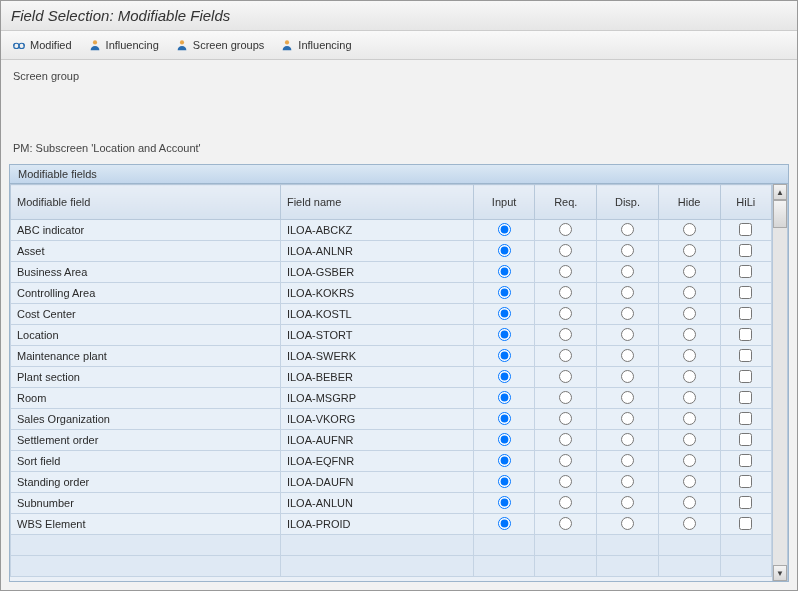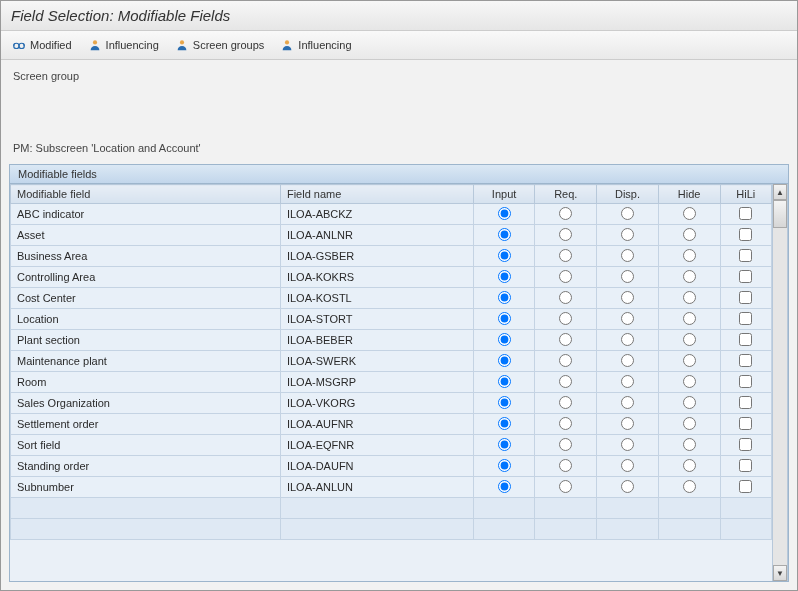--- a/index.html
+++ b/index.html
@@ -77,21 +77,21 @@
   table {
     border-collapse: collapse;
     width: 100%;
     background: #eef3f9;
   }
   thead th {
     background: linear-gradient(#e8eef6,#d6e2ef);
     border: 1px solid #b7c8da;
     font-weight: normal;
     text-align: left;
-    padding: 3px 6px;
+    padding: 11px 6px;
     color:#333;
     position: sticky;
     top:0;
   }
   tbody td {
     border: 1px solid #c4d3e3;
     padding: 2px 6px;
     height: 21px;
     background:#e8f0f8;
   }
@@ -237,38 +237,38 @@
               <tr>
                 <td class="text-cell col-mf">Location</td>
                 <td class="text-cell col-fn">ILOA-STORT</td>
                 <td class="col-input"><input type="radio" name="mode6" checked="" style=""></td>
                 <td class="col-req"><input type="radio" name="mode6" style=""></td>
                 <td class="col-disp"><input type="radio" name="mode6" style=""></td>
                 <td class="col-hide"><input type="radio" name="mode6" style=""></td>
                 <td class="col-hili"><input type="checkbox" style=""></td>
               </tr>
               <tr>
+                <td class="text-cell col-mf">Maintenance plant</td>
+                <td class="text-cell col-fn">ILOA-SWERK</td>
+                <td class="col-input"><input type="radio" name="mode7" checked="" style=""></td>
+                <td class="col-req"><input type="radio" name="mode7" style=""></td>
+                <td class="col-disp"><input type="radio" name="mode7" style=""></td>
+                <td class="col-hide"><input type="radio" name="mode7" style=""></td>
+                <td class="col-hili"><input type="checkbox" style=""></td>
+              </tr>
+              <tr>
                 <td class="text-cell col-mf">Plant section</td>
                 <td class="text-cell col-fn">ILOA-BEBER</td>
                 <td class="col-input"><input type="radio" name="mode8" checked="" style=""></td>
                 <td class="col-req"><input type="radio" name="mode8" style=""></td>
                 <td class="col-disp"><input type="radio" name="mode8" style=""></td>
                 <td class="col-hide"><input type="radio" name="mode8" style=""></td>
                 <td class="col-hili"><input type="checkbox" style=""></td>
               </tr>
               <tr>
-                <td class="text-cell col-mf">Maintenance plant</td>
-                <td class="text-cell col-fn">ILOA-SWERK</td>
-                <td class="col-input"><input type="radio" name="mode7" checked="" style=""></td>
-                <td class="col-req"><input type="radio" name="mode7" style=""></td>
-                <td class="col-disp"><input type="radio" name="mode7" style=""></td>
-                <td class="col-hide"><input type="radio" name="mode7" style=""></td>
-                <td class="col-hili"><input type="checkbox" style=""></td>
-              </tr>
-              <tr>
                 <td class="text-cell col-mf">Room</td>
                 <td class="text-cell col-fn">ILOA-MSGRP</td>
                 <td class="col-input"><input type="radio" name="mode9" checked="" style=""></td>
                 <td class="col-req"><input type="radio" name="mode9" style=""></td>
                 <td class="col-disp"><input type="radio" name="mode9" style=""></td>
                 <td class="col-hide"><input type="radio" name="mode9" style=""></td>
                 <td class="col-hili"><input type="checkbox" style=""></td>
               </tr>
               <tr>
                 <td class="text-cell col-mf">Sales Organization</td>
@@ -306,20 +306,29 @@
                 <td class="col-hide"><input type="radio" name="mode13" style=""></td>
                 <td class="col-hili"><input type="checkbox" style=""></td>
               </tr>
               <tr>
                 <td class="text-cell col-mf">Subnumber</td>
                 <td class="text-cell col-fn">ILOA-ANLUN</td>
                 <td class="col-input"><input type="radio" name="mode14" checked="" style=""></td>
                 <td class="col-req"><input type="radio" name="mode14" style=""></td>
                 <td class="col-disp"><input type="radio" name="mode14" style=""></td>
                 <td class="col-hide"><input type="radio" name="mode14" style=""></td>
+                <td class="col-hili"><input type="checkbox" style=""></td>
+              </tr>
+              <tr>
+                <td class="text-cell col-mf">WBS Element</td>
+                <td class="text-cell col-fn">ILOA-PROID</td>
+                <td class="col-input"><input type="radio" name="mode15" checked="" style=""></td>
+                <td class="col-req"><input type="radio" name="mode15" style=""></td>
+                <td class="col-disp"><input type="radio" name="mode15" style=""></td>
+                <td class="col-hide"><input type="radio" name="mode15" style=""></td>
                 <td class="col-hili"><input type="checkbox" style=""></td>
               </tr>
               <tr class="empty">
                 <td></td>
                 <td></td>
                 <td></td>
                 <td></td>
                 <td></td>
                 <td></td>
                 <td></td>

